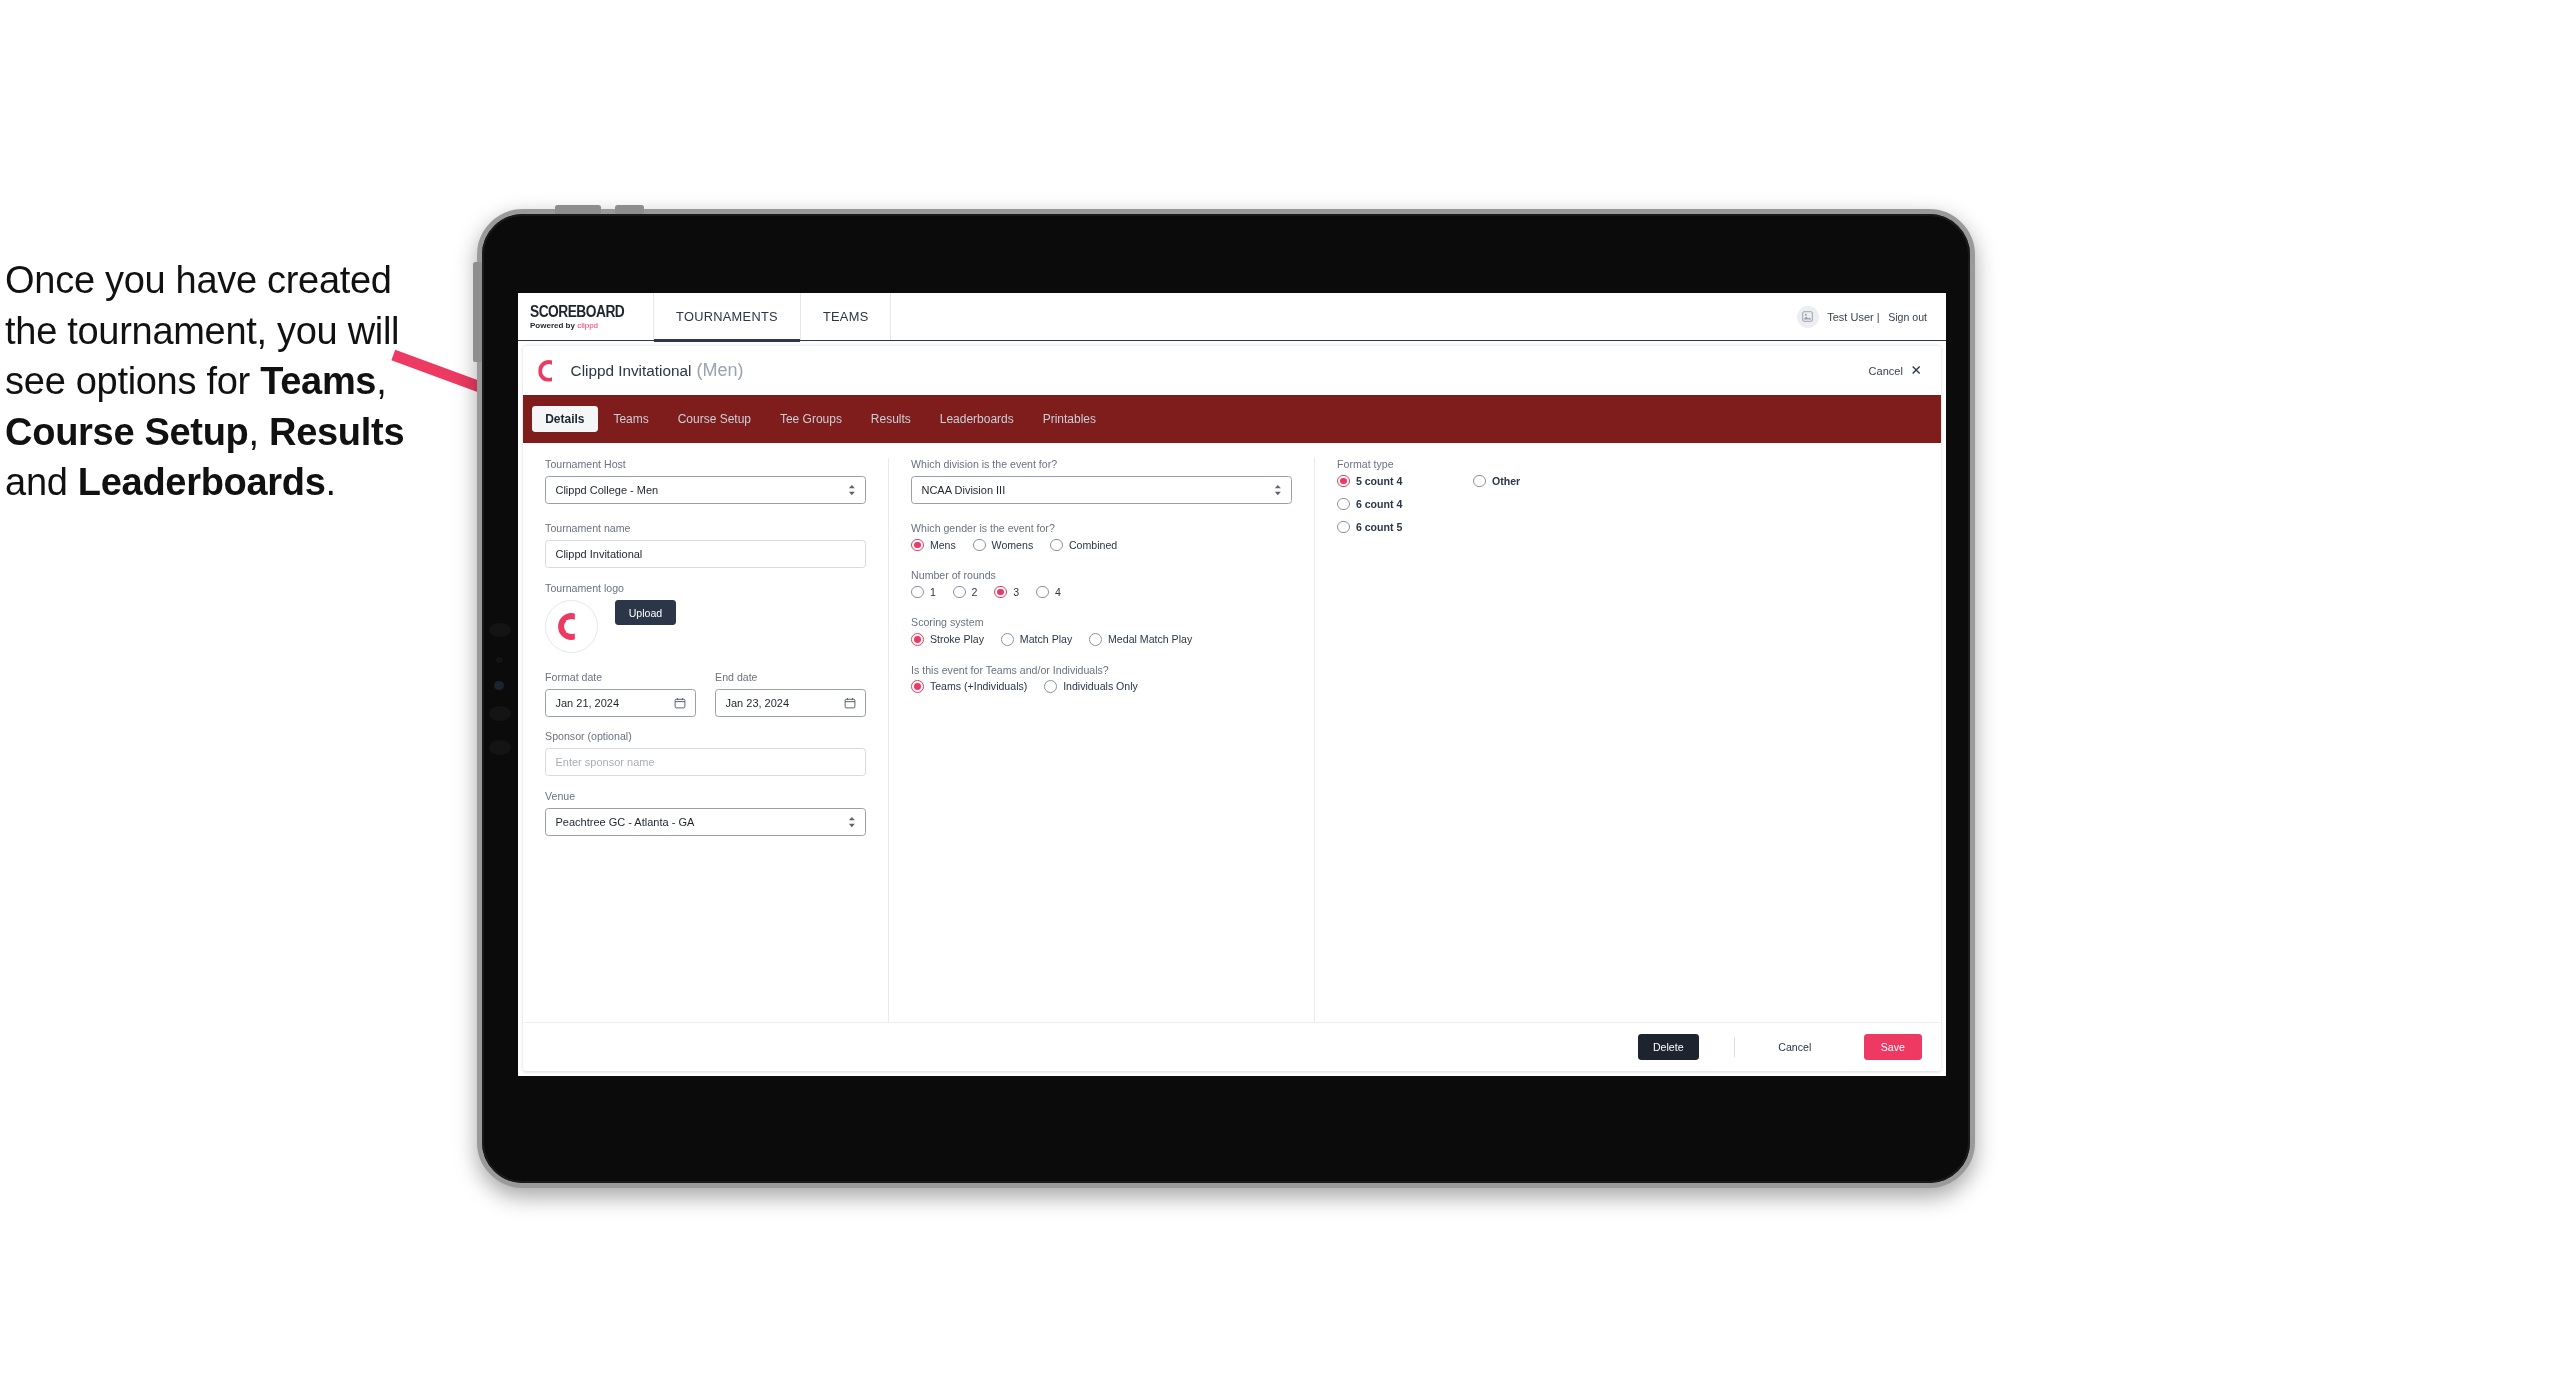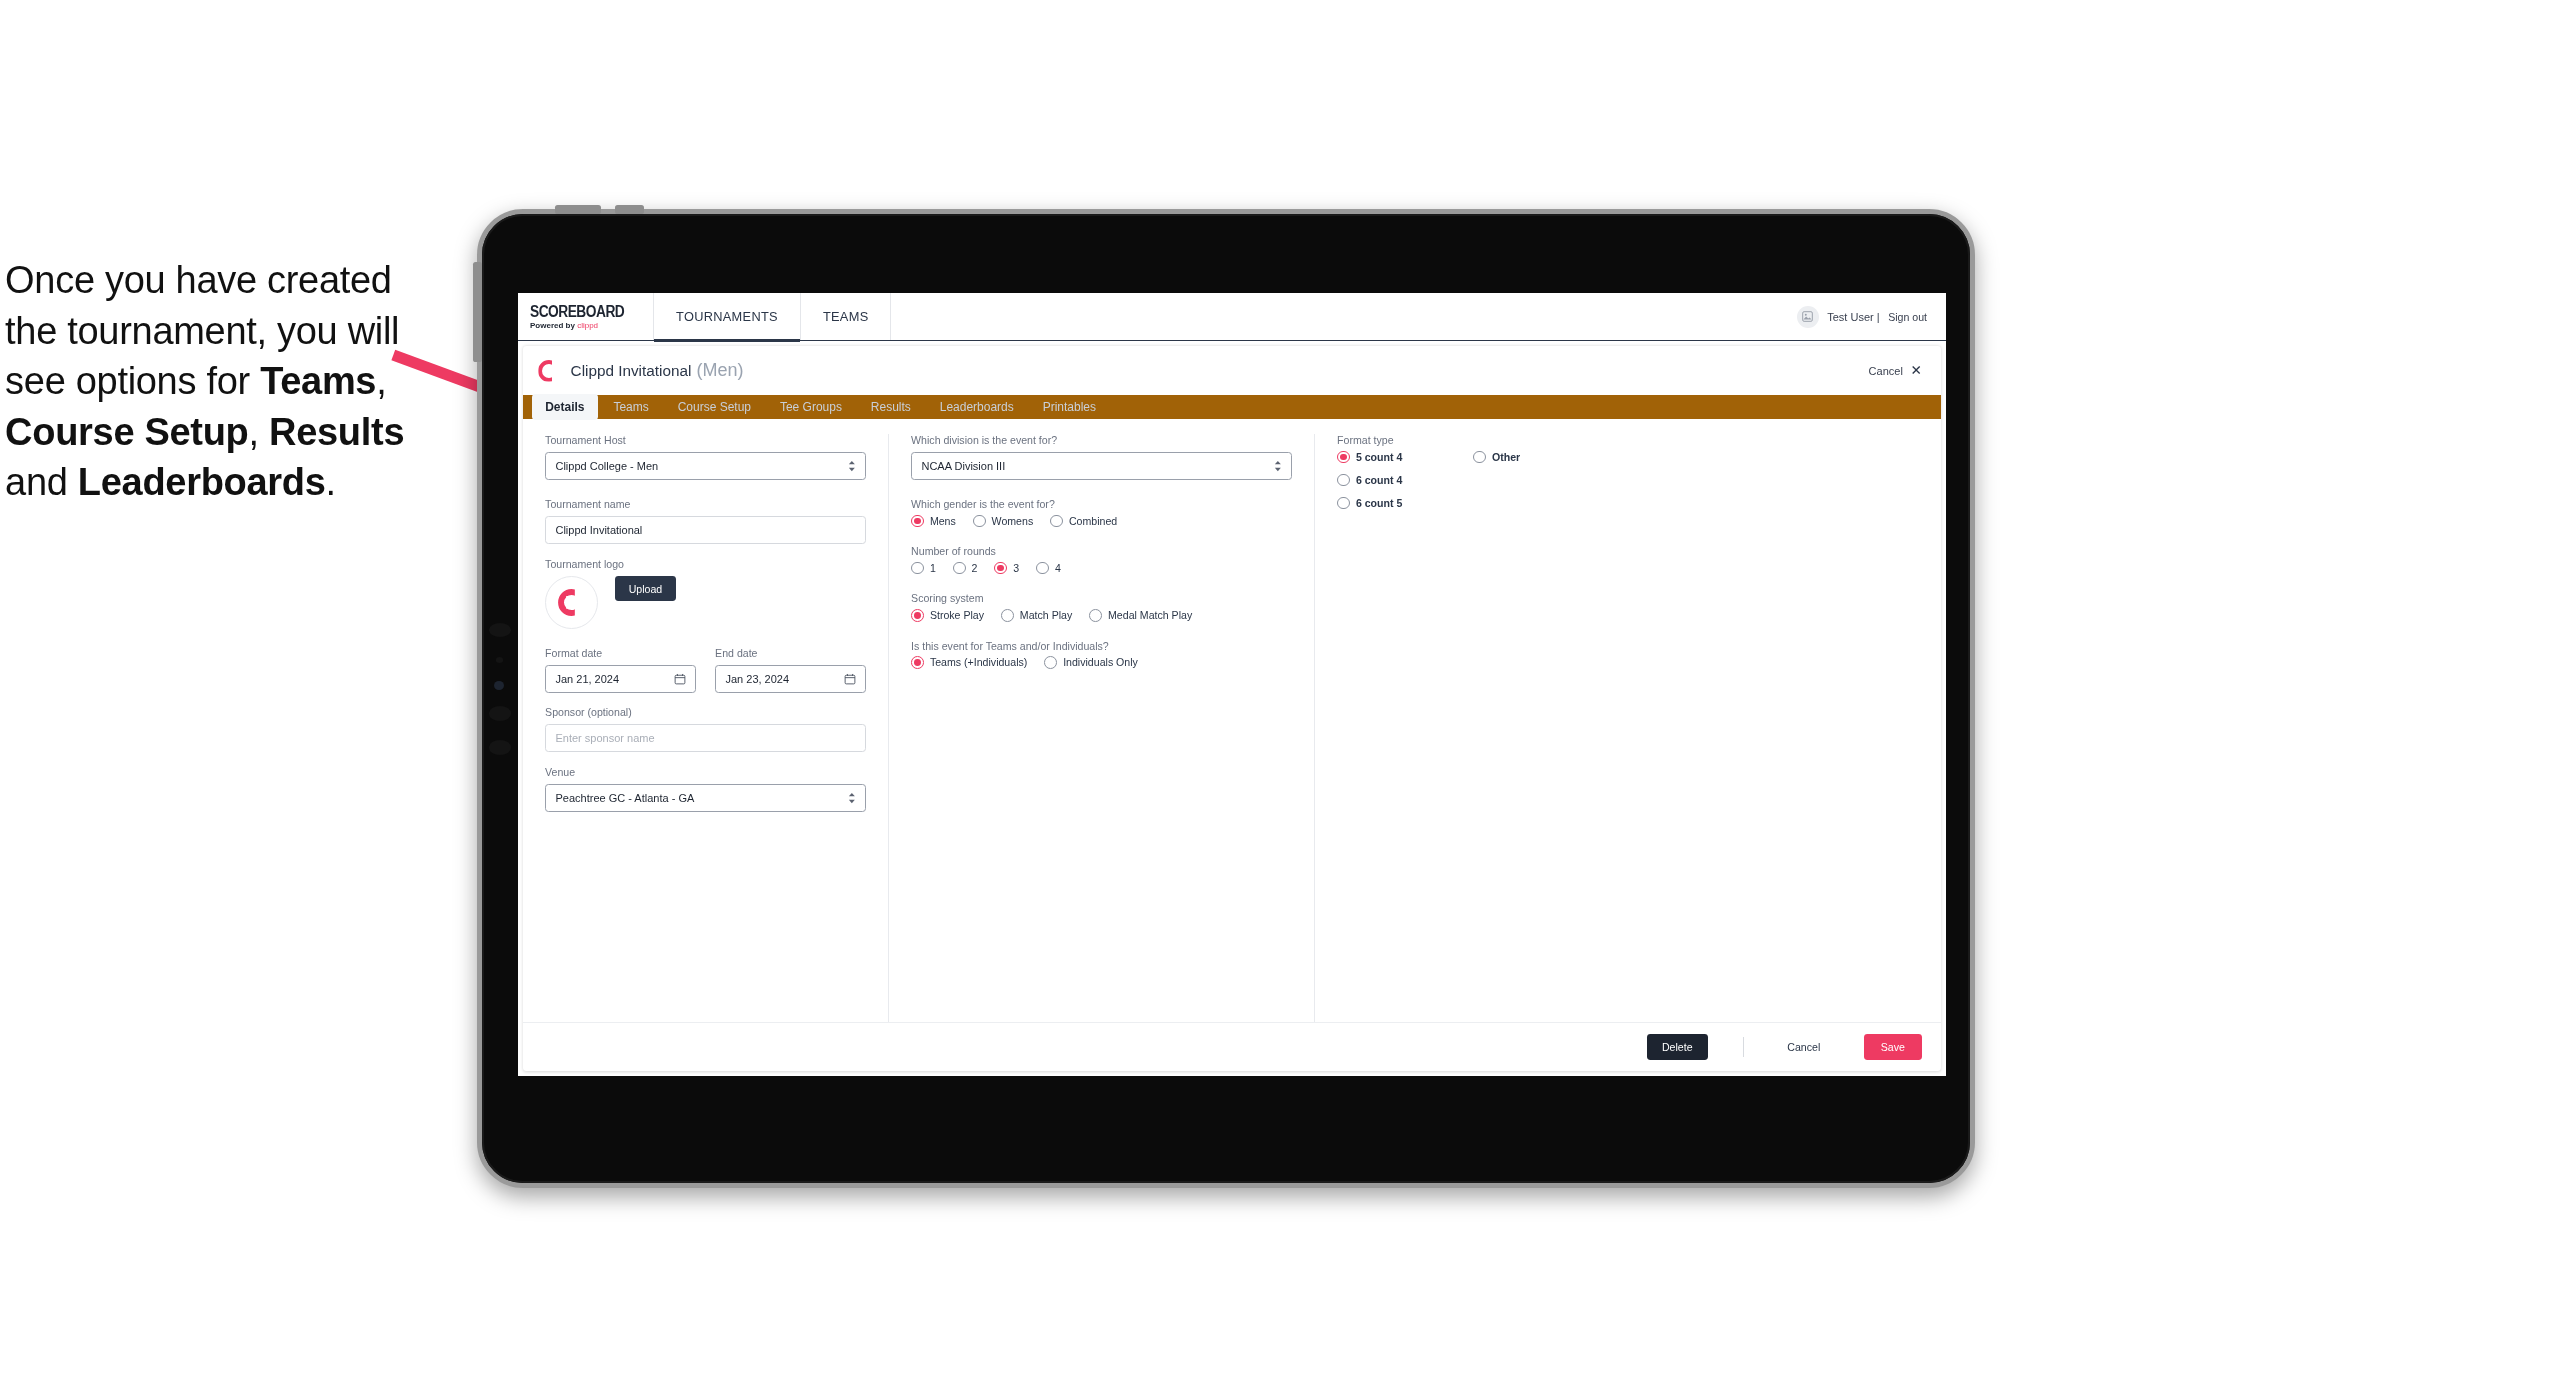--- a/index.html
+++ b/index.html
@@ -127,21 +127,21 @@
   .card-title { font-size: 15.3px; color:#2b3648; font-weight:400; }
   .card-title .muted { color:#9aa3b0; margin-left:5.1px; font-size:18px; }
   .card-cancel {
     margin-left:auto; display:flex; align-items:center; gap:7.7px;
     font-size:11px; color:#3a4150;
   }
   .x-icon { font-size: 13.6px; line-height:1; color:#2b3648; }
 
   
   .tabbar {
-    height: 24px; background:#a16207; display:flex; align-items:center;
+    height: 48px; background:#7f1d1d; display:flex; align-items:center;
     padding-left: 8.5px; gap: 1.7px;
   }
   .tab {
     font-size: 12px; color:#c9cfd8; padding: 0 13.6px; height:25.5px;
     display:flex; align-items:center; border-radius:3.4px;
   }
   .tab.active { background:#f4f6f8; color:#1d2430; font-weight:600; }
 
   
   .form-body { flex:1; display:flex; padding: 15.3px 0 0 0; }
@@ -213,21 +213,21 @@
     padding-right: 19px; gap: 16px;
   }
   .btn-delete {
     background:#1d2430; color:#fff; font-size:10.6px;
     padding: 6.8px 15.3px; border-radius:3.4px; border:none;
   }
   .fdiv { width:0.9px; height:20.4px; background:#d8dbe0; margin: 0 19px; }
   .btn-cancel { font-size:10.6px; color:#2b3648; padding: 6.8px 8.5px; }
   .btn-save {
     background:#ee3a62; color:#fff; font-size:10.6px;
-    padding: 6.8px 17px; border-radius:3.4px; border:none; margin-left: 19px;
+    padding: 6.8px 17px; border-radius:3.4px; border:none; margin-left: 28px;
   }
 </style>
 </head>
 <body>
 
 <div class="page">
 
   <div class="annotation">
     <span>Once you have created the tournament, you will see options for </span><b>Teams</b><span>, </span><b>Course Setup</b><span>, </span><b>Results</b><span> and </span><b>Leaderboards</b><span>.</span>
   </div>

